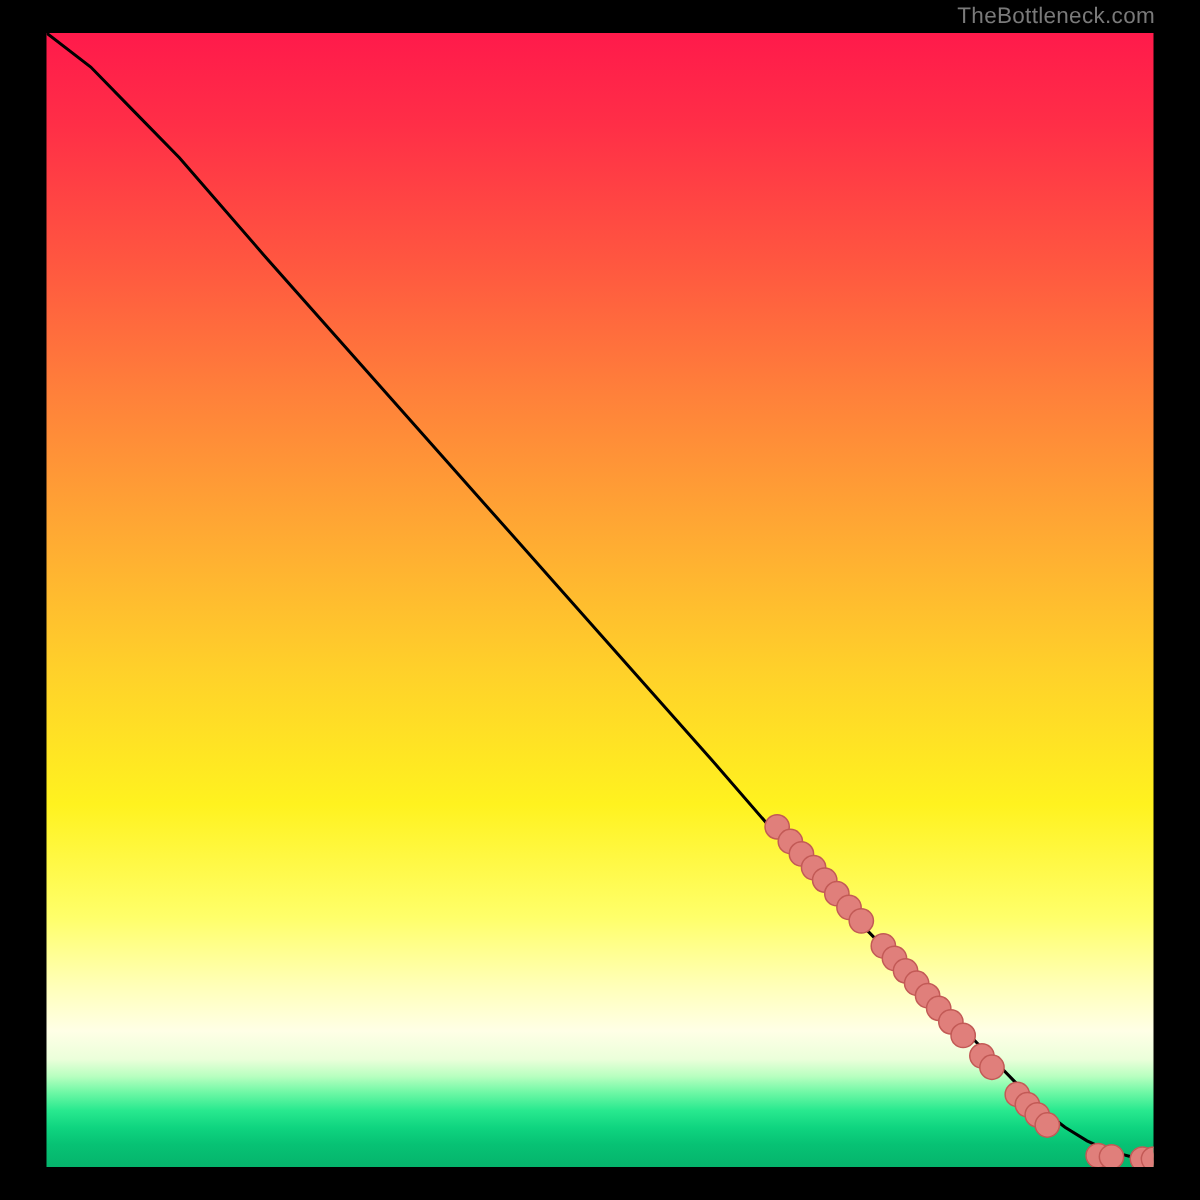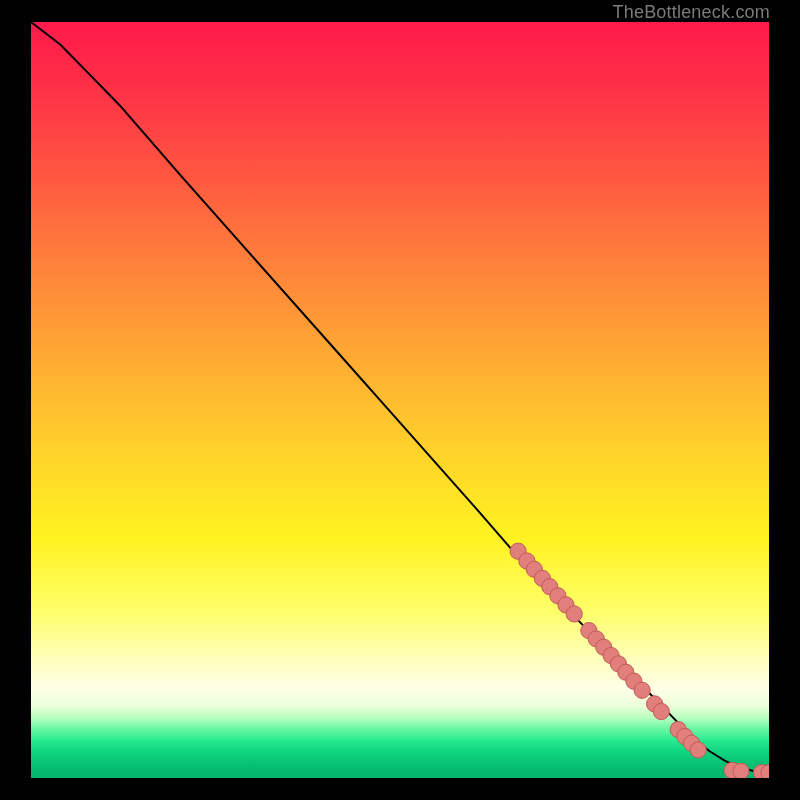--- a/index.html
+++ b/index.html
@@ -45,21 +45,21 @@
       #0fd580 96.5%,
       #07c274 98%,
       #05b46c 100%
     );
   }
   .attribution {
     position: absolute;
     top: 2px;
     right: 30px;
     color: #7a7a7a;
-    font-size: 18px;
+    font-size: 15px;
     font-weight: 500;
     letter-spacing: 0.2px;
     text-align: center;
   }
   svg.curve {
     position: absolute;
     top: 0;
     left: 0;
     width: 738px;
     height: 756px;

